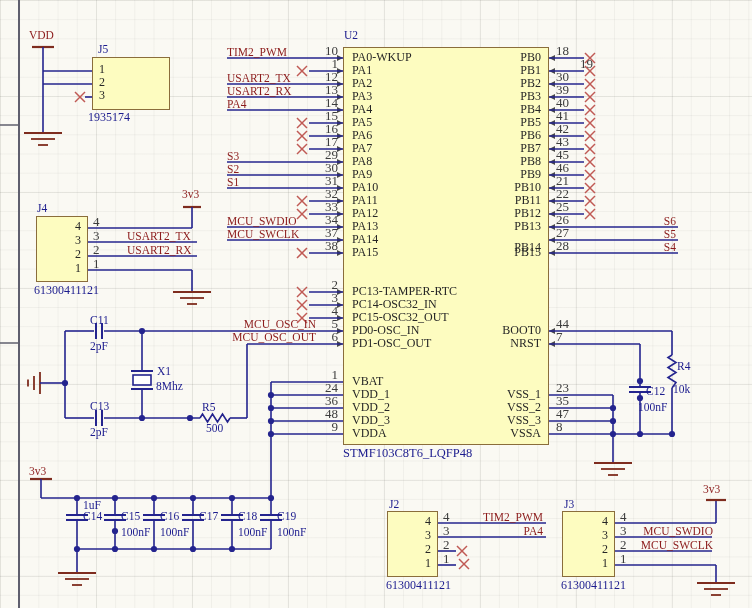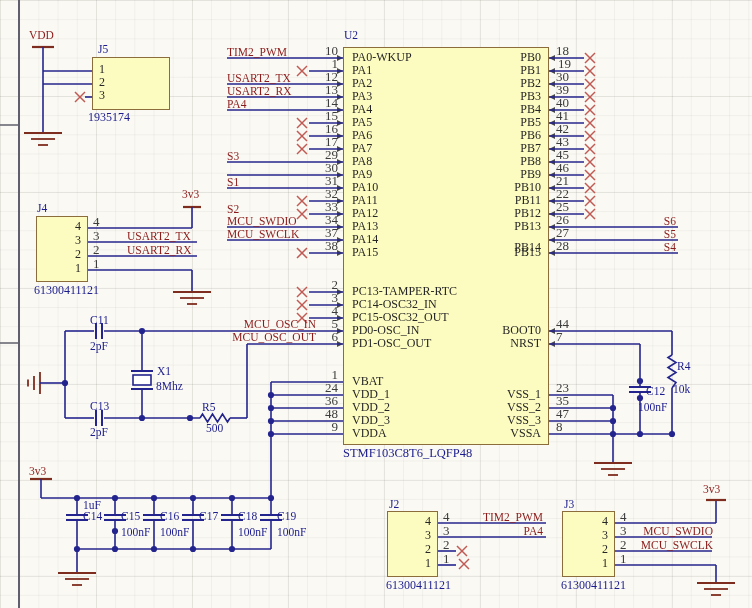--- a/index.html
+++ b/index.html
@@ -430,40 +430,40 @@
     <div class="lbl num ra" style="left: 308px; width: 30px; top: 111px;">15</div>
     <div class="lbl pin" style="left: 352px; top: 130px;">PA6</div>
     <div class="lbl num ra" style="left: 308px; width: 30px; top: 124px;">16</div>
     <div class="lbl pin" style="left: 352px; top: 143px;">PA7</div>
     <div class="lbl num ra" style="left: 308px; width: 30px; top: 137px;">17</div>
     <div class="lbl pin" style="left: 352px; top: 156px;">PA8</div>
     <div class="lbl num ra" style="left: 308px; width: 30px; top: 150px;">29</div>
     <div class="lbl net" style="left: 227px; top: 151px;">S3</div>
     <div class="lbl pin" style="left: 352px; top: 169px;">PA9</div>
     <div class="lbl num ra" style="left: 308px; width: 30px; top: 163px;">30</div>
-    <div class="lbl net" style="left: 227px; top: 164px; margin-top: 40px;">S2</div>
+    <div class="lbl net" style="left: 227px; top: 164px;">S2</div>
     <div class="lbl pin" style="left: 352px; top: 182px;">PA10</div>
     <div class="lbl num ra" style="left: 308px; width: 30px; top: 176px;">31</div>
     <div class="lbl net" style="left: 227px; top: 177px;">S1</div>
     <div class="lbl pin" style="left: 352px; top: 195px;">PA11</div>
     <div class="lbl num ra" style="left: 308px; width: 30px; top: 189px;">32</div>
     <div class="lbl pin" style="left: 352px; top: 208px;">PA12</div>
     <div class="lbl num ra" style="left: 308px; width: 30px; top: 202px;">33</div>
     <div class="lbl pin" style="left: 352px; top: 221px;">PA13</div>
     <div class="lbl num ra" style="left: 308px; width: 30px; top: 215px;">34</div>
     <div class="lbl net" style="left: 227px; top: 216px;">MCU_SWDIO</div>
     <div class="lbl pin" style="left: 352px; top: 234px;">PA14</div>
     <div class="lbl num ra" style="left: 308px; width: 30px; top: 228px;">37</div>
     <div class="lbl net" style="left: 227px; top: 229px;">MCU_SWCLK</div>
     <div class="lbl pin" style="left: 352px; top: 247px;">PA15</div>
     <div class="lbl num ra" style="left: 308px; width: 30px; top: 241px;">38</div>
     <div class="lbl pin ra" style="left: 461px; width: 80px; top: 52px;">PB0</div>
     <div class="lbl num" style="left: 556px; top: 46px;">18</div>
     <div class="lbl pin ra" style="left: 461px; width: 80px; top: 65px;">PB1</div>
-    <div class="lbl num" style="left: 558px; top: 59px;">19</div>
+    <div class="lbl num" style="left: 580px; top: 59px;">19</div>
     <div class="lbl pin ra" style="left: 461px; width: 80px; top: 78px;">PB2</div>
     <div class="lbl num" style="left: 556px; top: 72px;">30</div>
     <div class="lbl pin ra" style="left: 461px; width: 80px; top: 91px;">PB3</div>
     <div class="lbl num" style="left: 556px; top: 85px;">39</div>
     <div class="lbl pin ra" style="left: 461px; width: 80px; top: 104px;">PB4</div>
     <div class="lbl num" style="left: 556px; top: 98px;">40</div>
     <div class="lbl pin ra" style="left: 461px; width: 80px; top: 117px;">PB5</div>
     <div class="lbl num" style="left: 556px; top: 111px;">41</div>
     <div class="lbl pin ra" style="left: 461px; width: 80px; top: 130px;">PB6</div>
     <div class="lbl num" style="left: 556px; top: 124px;">42</div>

